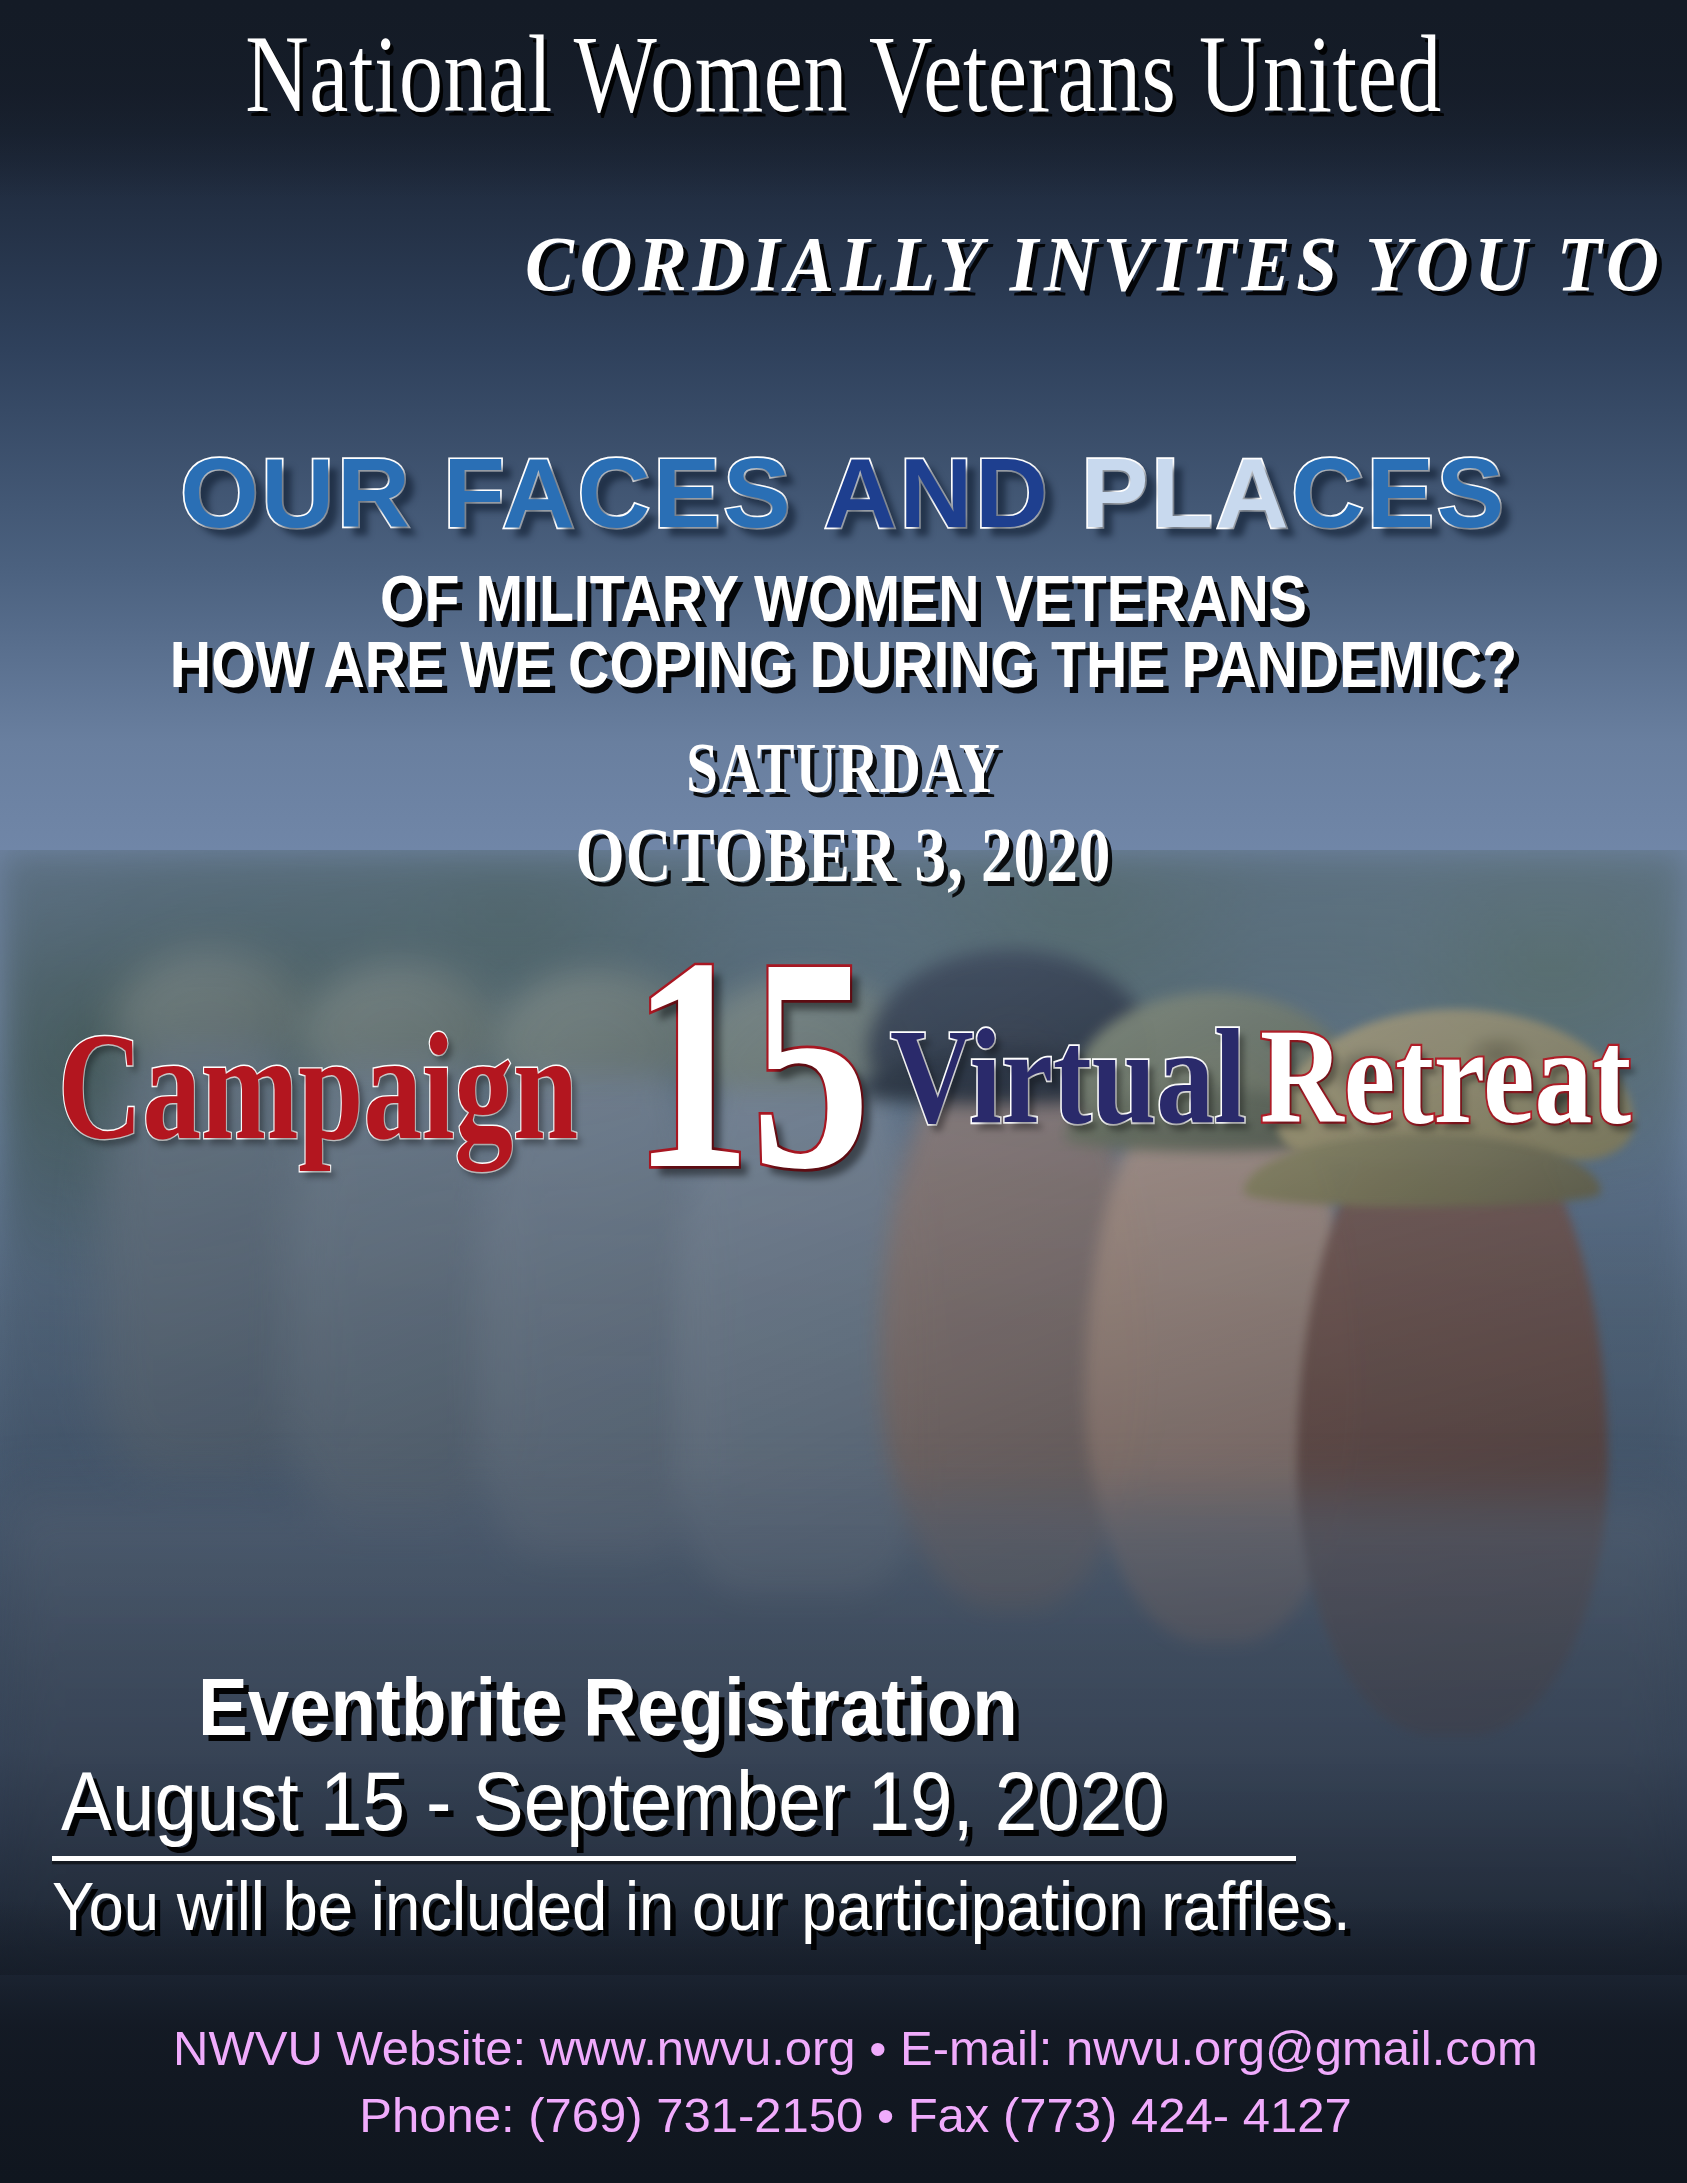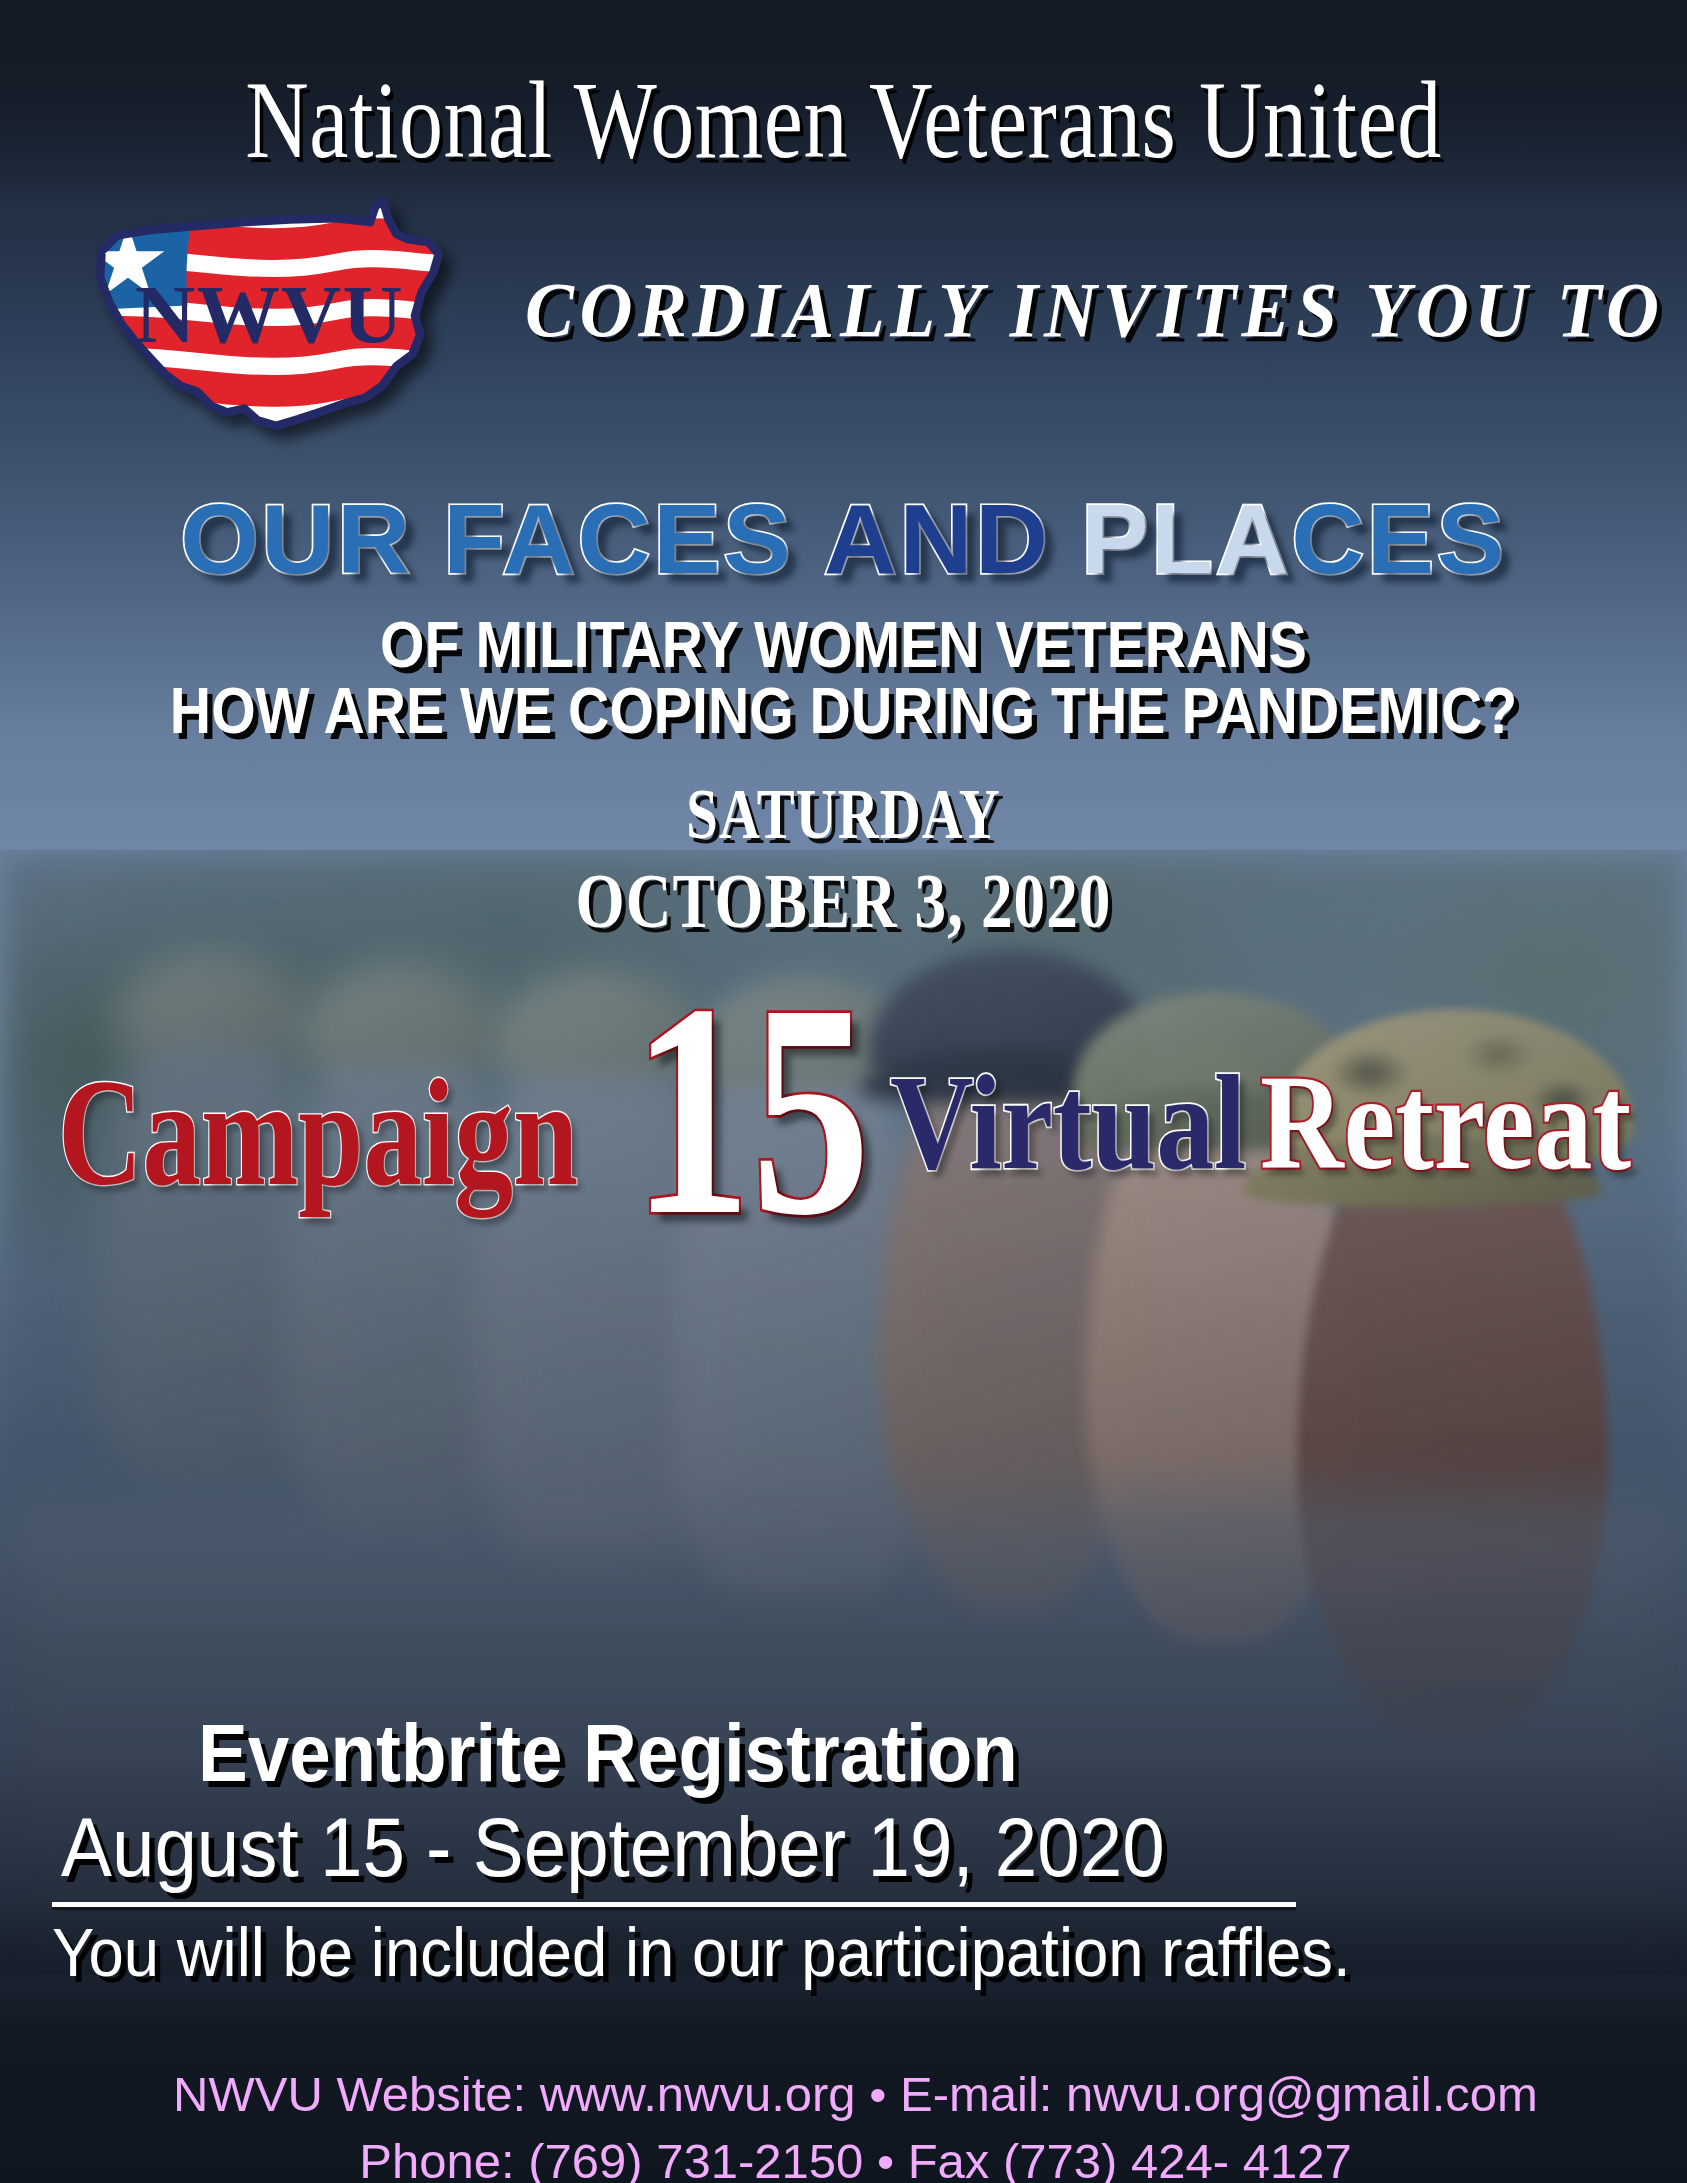--- a/index.html
+++ b/index.html
@@ -83,21 +83,21 @@
   .bottom-fade {
     position: absolute; left:0; right:0; bottom:0; height: 284px;
     background: linear-gradient(180deg, rgba(16,22,31,0) 0%, rgba(18,24,34,.88) 46%, #10161f 100%);
   }
   .top-fade {
     position: absolute; left:0; right:0; top:0; height: 198px;
     background: linear-gradient(180deg, #141b26 0%, rgba(20,27,38,.75) 45%, rgba(20,27,38,0) 100%);
   }
 
   
-  .content { position: absolute; inset: 0; margin-top: 46px; }
+  .content { position: absolute; inset: 0; }
 
   
   .org-title {
     position: absolute;
     top: 18.5px; left: 0; width: 1687px;
     text-align: center;
     font-family: "Liberation Serif", serif;
     font-size: 110px;
     line-height: 1;
     color: #ffffff;
@@ -361,63 +361,20 @@
     <div class="veil"></div>
   </div>
 
   <div class="top-fade"></div>
   <div class="bottom-fade"></div>
 
   <div class="content">
 
     <div class="org-title">National Women Veterans United</div>
 
-    <div class="logo">
-      <svg viewBox="0 0 600 375" xmlns="http://www.w3.org/2000/svg">
-        <defs>
-          <clipPath id="usclip">
-            <path d="M46,88 L70,64 L120,56 L190,50 L260,44 L330,40 L400,38 L452,44
-                     L460,20 L472,12 L480,40 L492,62 L510,70 L540,74 L556,92
-                     L548,120 L530,150 L520,186 L528,214 L516,244 L492,262
-                     L470,292 L444,310 L414,318 L380,330 L344,342 L310,352
-                     L282,344 L262,326 L236,332 L212,322 L190,300 L166,292
-                     L142,274 L120,250 L98,226 L76,198 L58,166 L44,128 Z"></path>
-          </clipPath>
-        </defs>
-
-        <path d="M46,88 L70,64 L120,56 L190,50 L260,44 L330,40 L400,38 L452,44
-                 L460,20 L472,12 L480,40 L492,62 L510,70 L540,74 L556,92
-                 L548,120 L530,150 L520,186 L528,214 L516,244 L492,262
-                 L470,292 L444,310 L414,318 L380,330 L344,342 L310,352
-                 L282,344 L262,326 L236,332 L212,322 L190,300 L166,292
-                 L142,274 L120,250 L98,226 L76,198 L58,166 L44,128 Z" fill="#232a66"></path>
-
-        <g clip-path="url(#usclip)">
-          <rect x="0" y="0" width="600" height="375" fill="#ffffff"></rect>
-
-          <path d="M0,46 C120,18 260,74 400,44 C480,26 560,58 600,40 L600,88 C560,106 480,74 400,92 C260,122 120,66 0,94 Z" fill="#e1232b"></path>
-          <path d="M0,120 C120,92 260,148 400,118 C480,100 560,132 600,114 L600,162 C560,180 480,148 400,166 C260,196 120,140 0,168 Z" fill="#e1232b"></path>
-          <path d="M0,194 C120,166 260,222 400,192 C480,174 560,206 600,188 L600,236 C560,254 480,222 400,240 C260,270 120,214 0,242 Z" fill="#e1232b"></path>
-          <path d="M0,268 C120,240 260,296 400,266 C480,248 560,280 600,262 L600,310 C560,328 480,296 400,314 C260,344 120,288 0,316 Z" fill="#e1232b"></path>
-          <path d="M0,342 C120,314 260,370 400,340 C480,322 560,354 600,336 L600,384 C560,402 480,370 400,388 C260,418 120,362 0,390 Z" fill="#e1232b"></path>
-
-          <path d="M0,10 L188,10 C176,60 172,118 176,170 L0,178 Z" fill="#1b63a5"></path>
-          <polygon points="86,48 99,88 141,88 107,113 120,153 86,128 52,153 65,113 31,88 73,88" fill="#ffffff"></polygon>
-        </g>
-
-        <path d="M46,88 L70,64 L120,56 L190,50 L260,44 L330,40 L400,38 L452,44
-                 L460,20 L472,12 L480,40 L492,62 L510,70 L540,74 L556,92
-                 L548,120 L530,150 L520,186 L528,214 L516,244 L492,262
-                 L470,292 L444,310 L414,318 L380,330 L344,342 L310,352
-                 L282,344 L262,326 L236,332 L212,322 L190,300 L166,292
-                 L142,274 L120,250 L98,226 L76,198 L58,166 L44,128 Z" fill="none" stroke="#232a66" stroke-width="13" stroke-linejoin="round"></path>
-
-        <text x="300" y="225" text-anchor="middle" font-family="Liberation Serif, serif" font-weight="700" font-size="126" fill="#232a66" letter-spacing="2">NWVU</text>
-      </svg>
-    </div>
 
     <div class="cordially">CORDIALLY  INVITES  YOU  TO</div>
 
     <div class="headline"><span class="hl-mid">OUR</span><span class="hl-mid">&nbsp;</span><span class="hl-mid">FACES</span><span class="hl-mid">&nbsp;</span><span class="hl-dark">AND</span><span class="hl-mid">&nbsp;</span><span class="hl-light">PL</span><span class="hl-light">A</span><span class="hl-mid">CES</span></div>
 
     <div class="sub1">OF MILITARY WOMEN VETERANS</div>
     <div class="sub2">HOW ARE WE COPING DURING THE PANDEMIC?</div>
 
     <div class="date-line date-day">SATURDAY</div>
     <div class="date-line date-full">OCTOBER 3, 2020</div>

